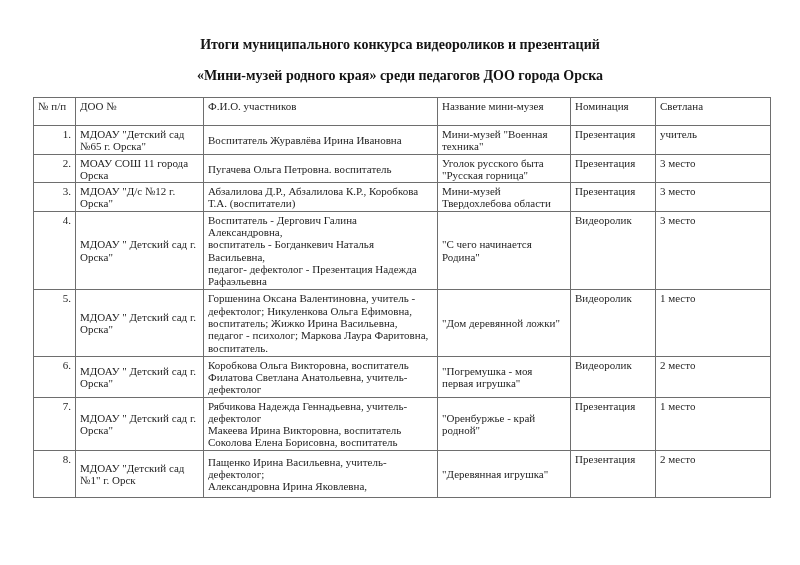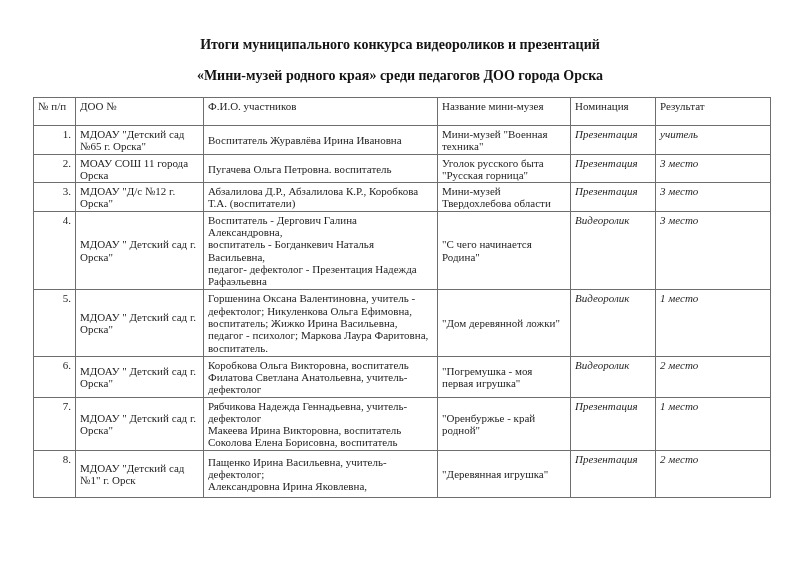--- a/index.html
+++ b/index.html
@@ -60,21 +60,20 @@
   }
   td.c-part {
     vertical-align: middle;
     white-space: pre-line;
   }
   td.c-mus {
     vertical-align: middle;
   }
   td.c-nom, td.c-res {
     vertical-align: top;
-    font-style: italic;
   }
 </style>
 </head>
 <body>
 
 <div class="page">
 
   <div class="titles">
     <p class="title-line">Итоги муниципального конкурса видеороликов и презентаций</p>
     <p class="title-line">«Мини-музей родного края» среди педагогов ДОО города Орска</p>
@@ -89,21 +88,21 @@
       <col style="width:85px">
       <col style="width:115px">
     </colgroup>
     <thead>
       <tr style="height:28px">
         <th>№ п/п</th>
         <th>ДОО №</th>
         <th>Ф.И.О. участников</th>
         <th>Название мини-музея</th>
         <th>Номинация</th>
-        <th>Результат</th>
+        <th>Светлана</th>
       </tr>
     </thead>
     <tbody>
       <tr style="height:28px">
         <td class="c-num">1.</td>
         <td class="c-doo">МДОАУ "Детский сад №65 г. Орска"</td>
         <td class="c-part">Воспитатель Журавлёва Ирина Ивановна</td>
         <td class="c-mus">Мини-музей "Военная техника"</td>
         <td class="c-nom">Презентация</td>
         <td class="c-res">учитель</td>

